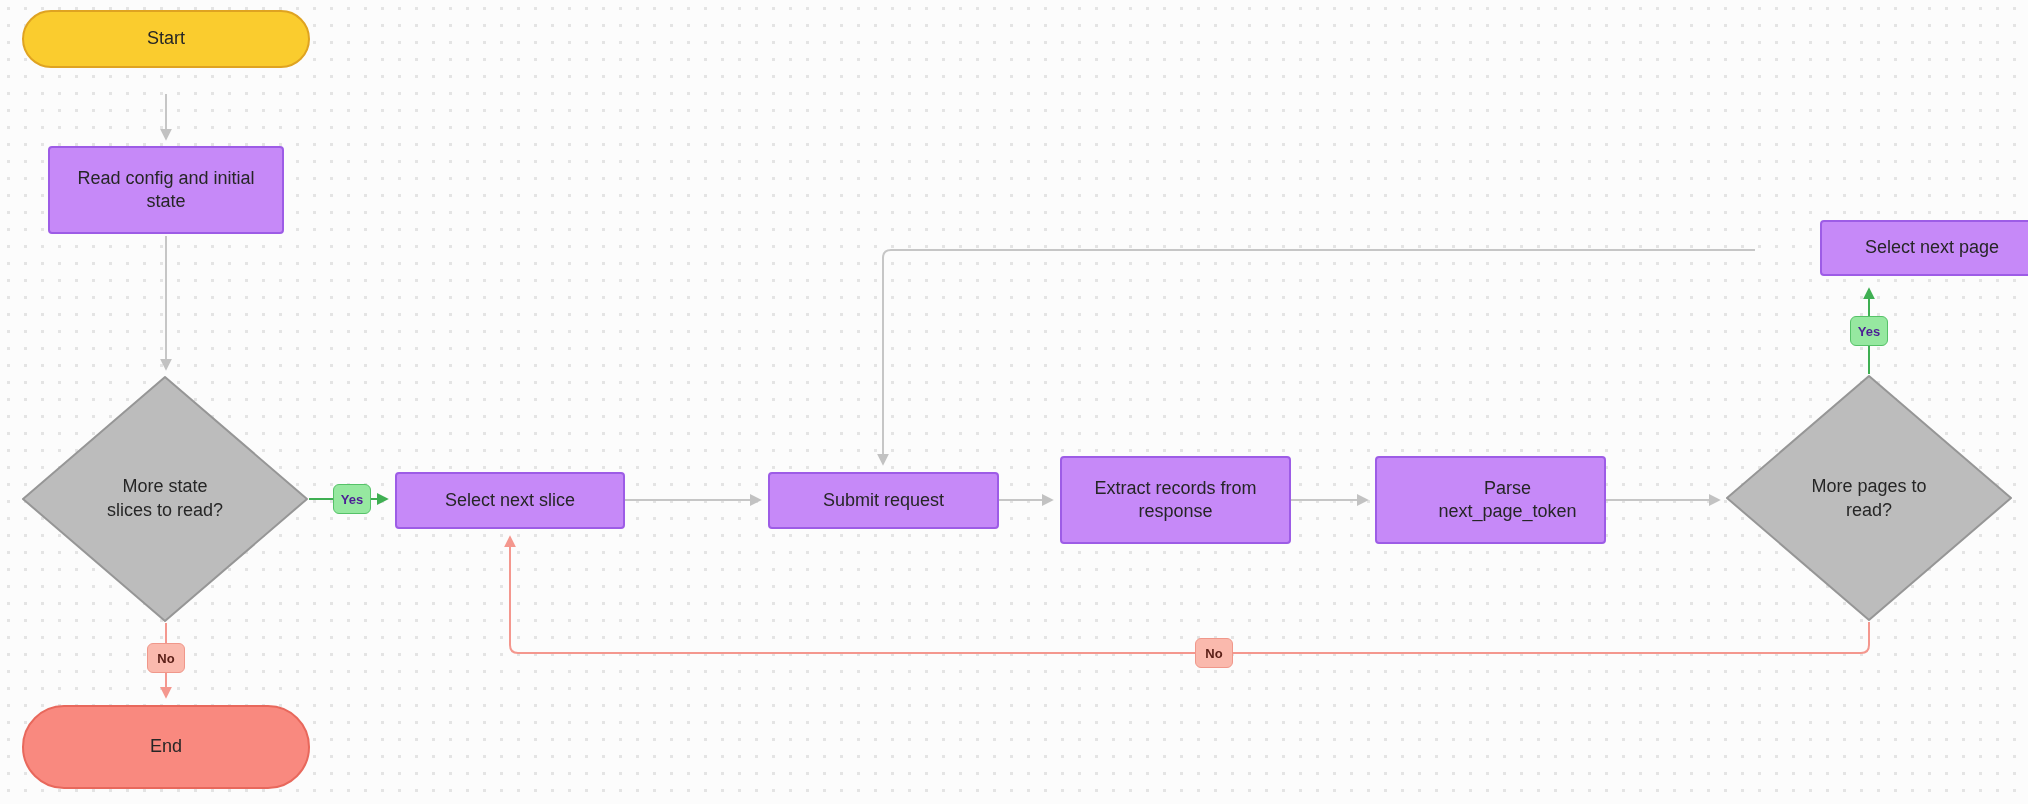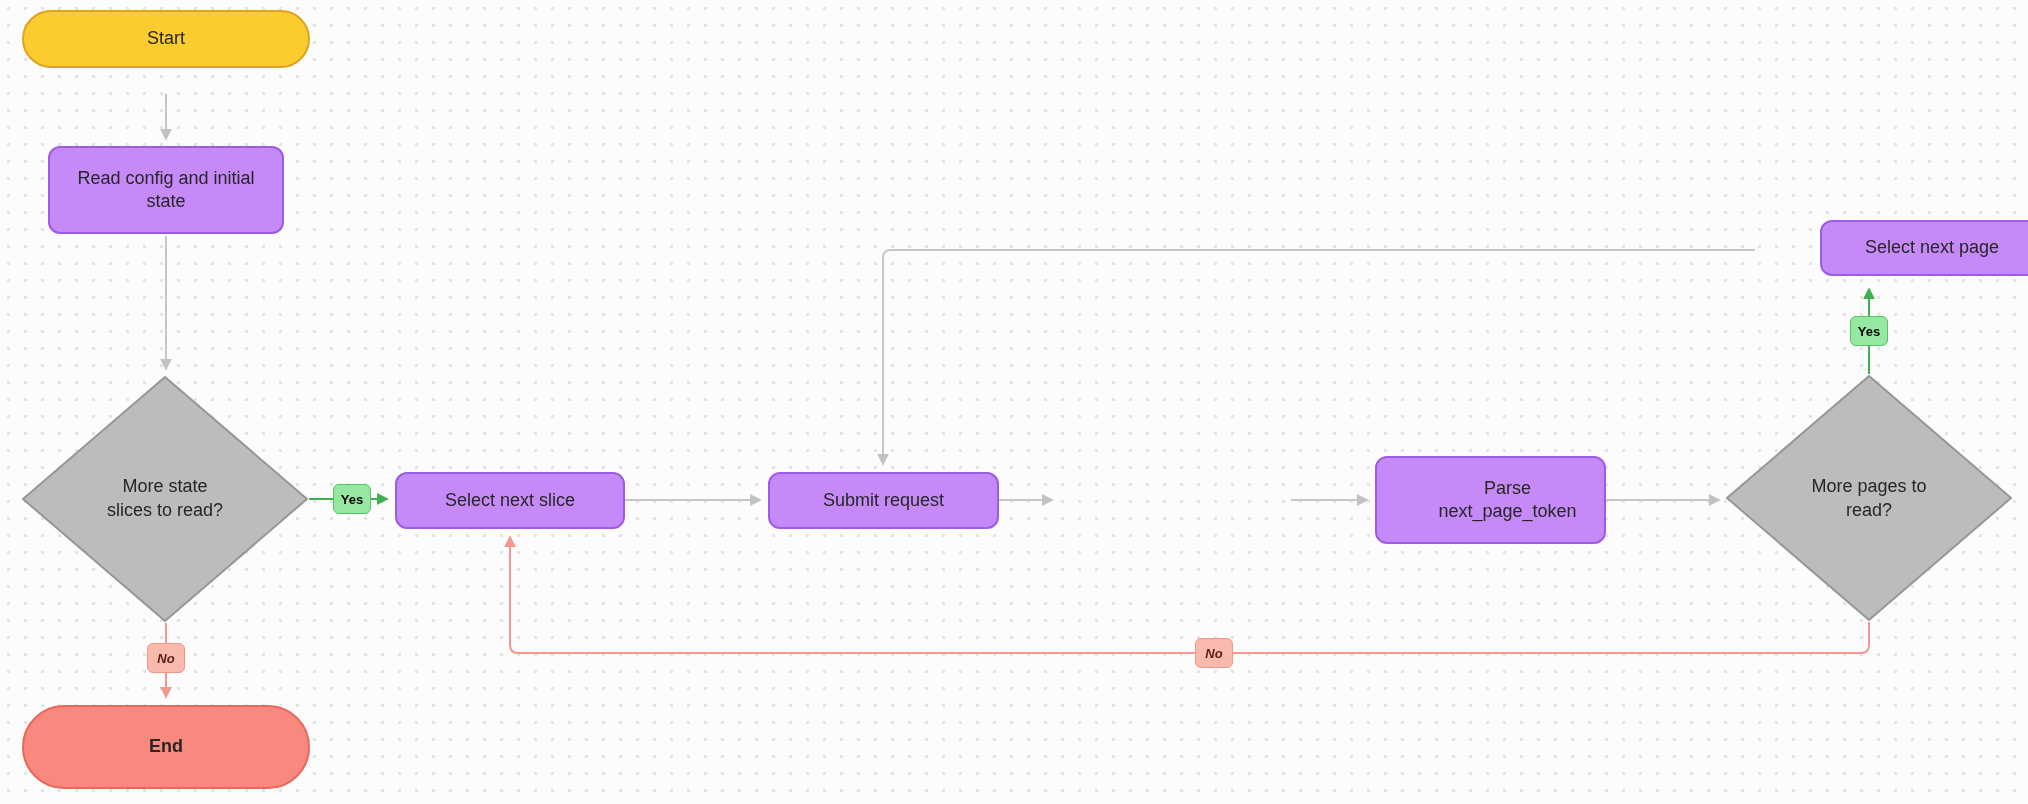--- a/index.html
+++ b/index.html
@@ -20,21 +20,21 @@
   .node {
     position:absolute;
     display:flex; align-items:center; justify-content:center;
     text-align:center;
     font-size:18px; color:#262626; line-height:1.3;
     white-space:pre-line;
   }
   .rect {
     background:#C689F8;
     border:2px solid #9D5CE6;
-    border-radius:12px;
+    border-radius:4px;
     padding:4px 10px;
   }
   .pill-start {
     background:#FACC2E;
     border:2px solid #DFA321;
     border-radius:41px;
   }
   .pill-end {
     background:#F9897F;
     border:2px solid #E8685C;
@@ -47,22 +47,22 @@
     font-size:18px; color:#262626; line-height:1.35;
     white-space:pre-line;
   }
   .badge {
     position:absolute;
     display:flex; align-items:center; justify-content:center;
     width:38px; height:30px;
     font-size:13px; font-weight:bold;
     border-radius:6px;
   }
-  .badge-yes { background:#96E8A0; border:1px solid #55C268; color:#000000; }
-  .badge-no  { background:#FAB9AD; border:1px solid #F0978A; color:#5C2018;font-style:italic; }
+  .badge-yes { background:#96E8A0; border:1px solid #55C268; color:#4c1d95; }
+  .badge-no  { background:#FAB9AD; border:1px solid #F0978A; color:#5C2018; }
 </style>
 </head>
 <body>
 
 <div class="canvas">
 
   <svg class="connectors" viewBox="0 0 2028 804" xmlns="http://www.w3.org/2000/svg">
     <defs>
       <marker id="m-gray" viewBox="0 0 10 10" refX="8.5" refY="5" markerWidth="6" markerHeight="6" orient="auto">
         <path d="M0 0 L10 5 L0 10 Z" fill="#C2C2C2"></path>
@@ -103,31 +103,35 @@
   </div>
 
   <div class="node rect" style="left:395px; top:472px; width:230px; height:57px;">
     <span>Select next slice</span>
   </div>
 
   <div class="node rect" style="left:768px; top:472px; width:231px; height:57px;justify-content:center;">
     <span>Submit request</span>
   </div>
 
+  <div class="node rect" style="left:1060px; top:456px; width:231px; height:88px;">
+    <span>Extract records from
+response</span>
+  </div>
 
   <div class="node rect" style="left:1375px; top:456px; width:231px; height:88px;padding-left:44px;">
     <span>Parse
 next_page_token</span>
   </div>
 
   <div class="node rect" style="left:1820px; top:220px; width:224px; height:56px;">
     <span>Select next page</span>
   </div>
 
-  <div class="node pill-end" style="left:22px; top:705px; width:288px; height:84px;font-weight:bold;">
+  <div class="node pill-end" style="left:22px; top:705px; width:288px; height:84px;">
     <span>End</span>
   </div>
 
   <div class="diamond-label" style="left:70px; top:440px; width:190px; height:116px;">More state
 slices to read?</div>
   <div class="diamond-label" style="left:1774px; top:440px; width:190px; height:116px;">More pages to
 read?</div>
 
   <div class="badge badge-yes" style="left:333px; top:484px;">Yes</div>
   <div class="badge badge-yes" style="left:1850px; top:316px;">Yes</div>

